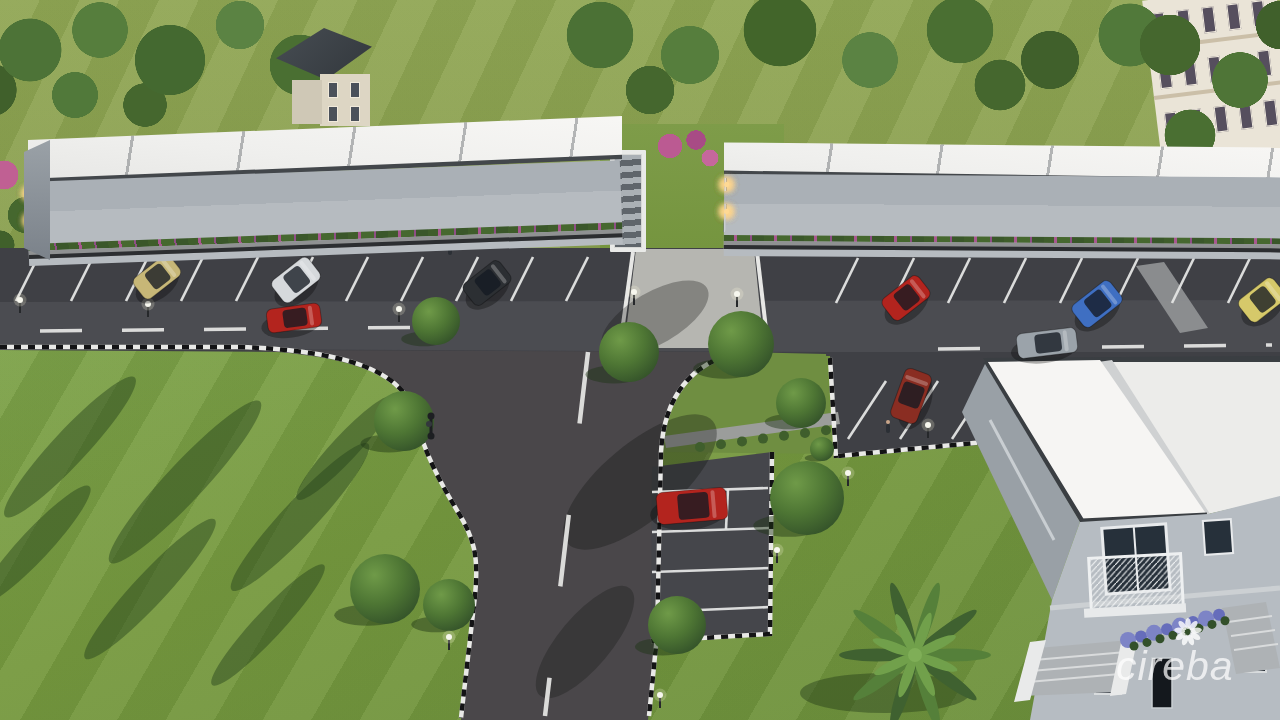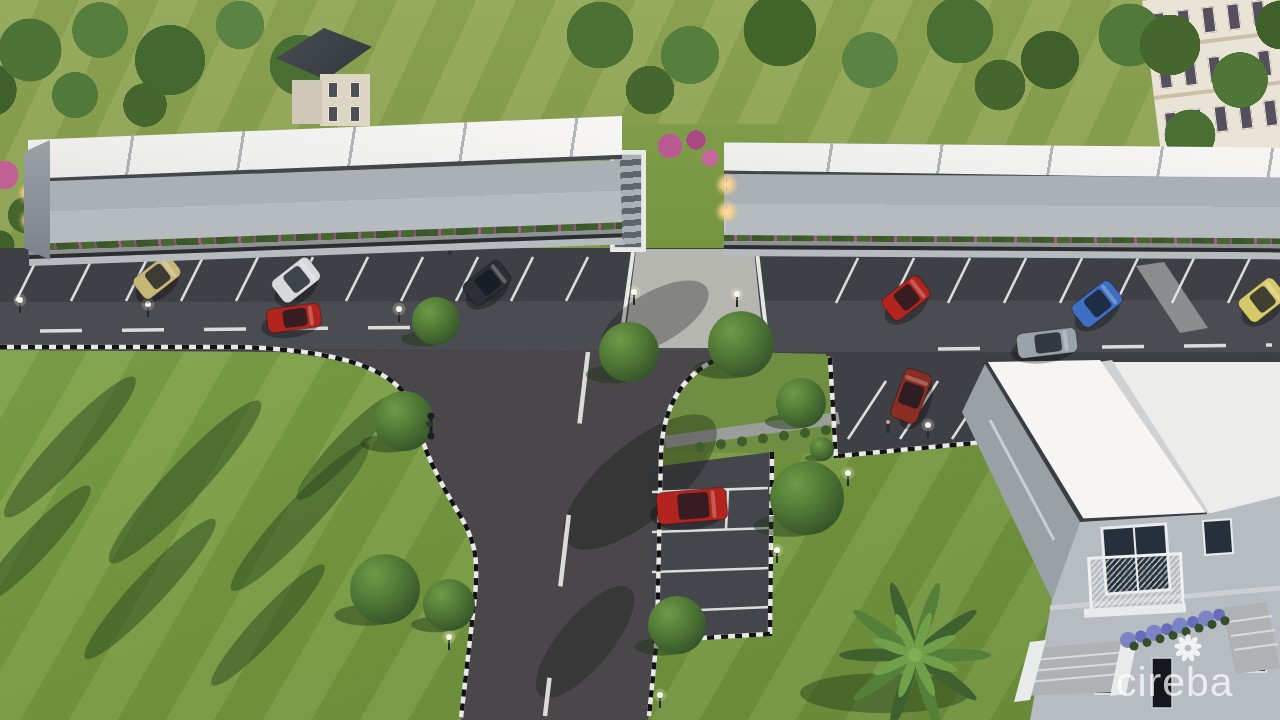--- a/index.html
+++ b/index.html
@@ -112,21 +112,21 @@
       radial-gradient(circle 20px at 24px 22px,#bb5a92 60%,transparent 61%),
       radial-gradient(circle 16px at 50px 16px,#a84b85 60%,transparent 61%),
       radial-gradient(circle 14px at 64px 34px,#c6679c 60%,transparent 61%);}
   .tower{width:36px;height:102px;border:4px solid #e9eae8;background:#d7d8d6;border-radius:1px;}
   .tower .stairs{left:1px;top:1px;width:26px;height:92px;
      background:repeating-linear-gradient(175deg,#aab0b5 0 6px,#5f656b 6px 12px);}
   .towerL{left:10px;top:26px;}
   .towerR{left:142px;top:20px;}
 
   
-  .wm{right:14px;bottom:0;width:150px;height:90px;pointer-events:none;}
+  .wm{right:14px;bottom:16px;width:150px;height:90px;pointer-events:none;font-style:italic;}
   .wm-logo{left:56px;top:2px;width:32px;height:32px;}
   .wm-text{left:0;top:32px;width:150px;font-size:41px;font-weight:300;letter-spacing:1px;
      color:rgba(255,255,255,.72);line-height:1;}
 
   svg.scene{left:0;top:0;width:1280px;height:720px;}
 </style>
 </head>
 <body>
 
 <div id="stage">

